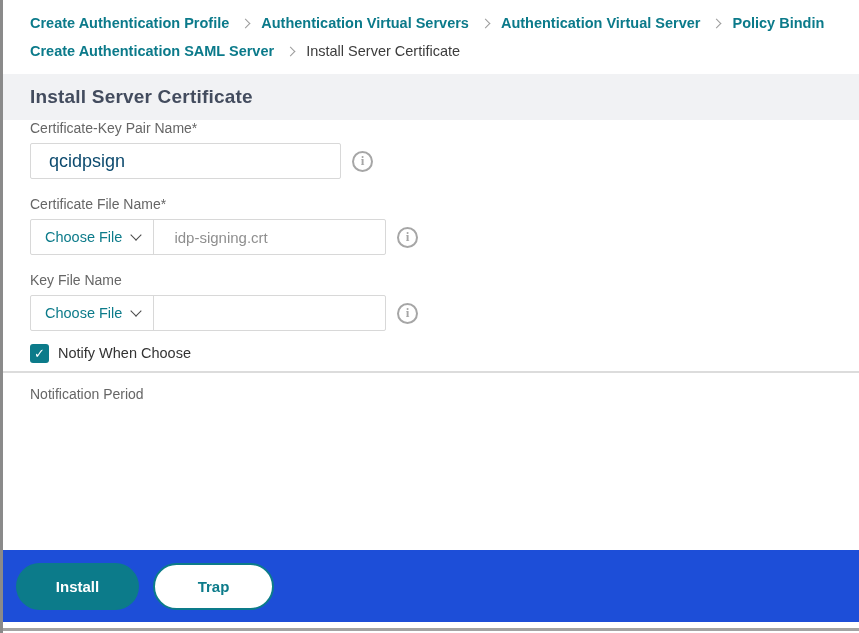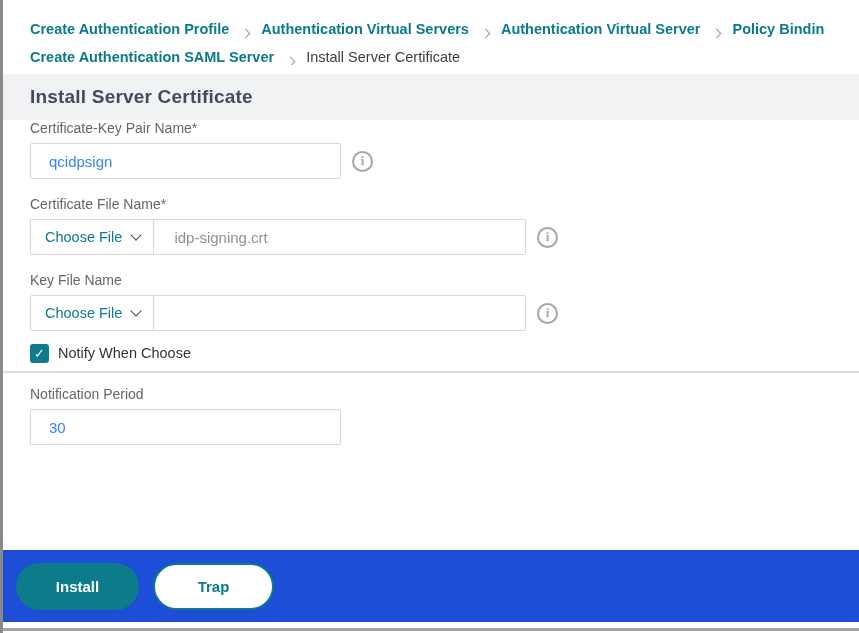--- a/index.html
+++ b/index.html
@@ -8,21 +8,21 @@
     width:859px; height:633px;
     background:#ffffff;
     font-family:"Liberation Sans", sans-serif;
     position:relative;
     overflow:hidden;
     border-left:3px solid #8a8a8a;
   }
 
   
   .breadcrumbs { padding:9px 0 0 27px; white-space:nowrap; overflow:hidden; }
-  .crumb-line { height:28px; display:flex; align-items:flex-end; }
+  .crumb-line { height:28px; display:flex; align-items:center; }
   .crumb-link { color:#0b7a8a; font-size:14.5px; font-weight:600; cursor:pointer; text-decoration:none; }
   .crumb-current { color:#3c3c3c; font-size:14.5px; font-weight:400; }
   .crumb-sep {
     display:inline-block; width:7px; height:7px; margin:0 12px 0 13px;
     border-top:1.6px solid #9b9b9b; border-right:1.6px solid #9b9b9b;
     transform:rotate(45deg); flex:0 0 auto;
   }
 
   
   .title-bar {
@@ -32,26 +32,26 @@
   .title-bar h1 { margin:0; font-size:19px; font-weight:700; color:#434c5e; letter-spacing:0.2px; }
 
   
   .form { }
   .group { margin-left:27px; }
   .field-label { font-size:14px; color:#666666; margin-bottom:7px; }
   .row { display:flex; align-items:center; }
 
   .text-input {
     width:311px; height:36px; border:1px solid #d8d8d8; border-radius:2px;
-    padding:0 10px 0 18px; font-size:15px; color:#3b82f6; outline:none;
+    padding:0 10px 0 18px; font-size:18px; color:#0c4a6e; outline:none;
     font-family:"Liberation Sans", sans-serif; background:#fff;
   }
 
   .file-control {
-    width:496px; height:36px; border:1px solid #d8d8d8; border-radius:2px;
+    width:356px; height:36px; border:1px solid #d8d8d8; border-radius:2px;
     display:flex; align-items:center; background:#fff;
   }
   .choose-btn {
     height:100%; display:flex; align-items:center; gap:10px;
     padding:0 13px 0 14px; border-right:1px solid #d8d8d8;
     color:#0c7b8a; font-size:14.5px; cursor:pointer; flex:0 0 auto;
   }
   .chev-down {
     display:inline-block; width:8px; height:8px; margin-top:-4px;
     border-right:1.8px solid #4a4a4a; border-bottom:1.8px solid #4a4a4a;
@@ -172,23 +172,20 @@
 
   <hr class="divider div1">
 
 
   <hr class="divider">
 
   <div class="spacer-13"></div>
 
   <div class="group">
     <div class="field-label">Notification Period</div>
-    <div class="row">
-      <input class="text-input" type="text" value="30" style="">
-    </div>
   </div>
 
 </div>
 
 <div class="footer">
   <button class="btn btn-install">Install</button>
   <button class="btn btn-close">Trap</button>
 </div>
 
 <div class="hscrollbar"></div>

